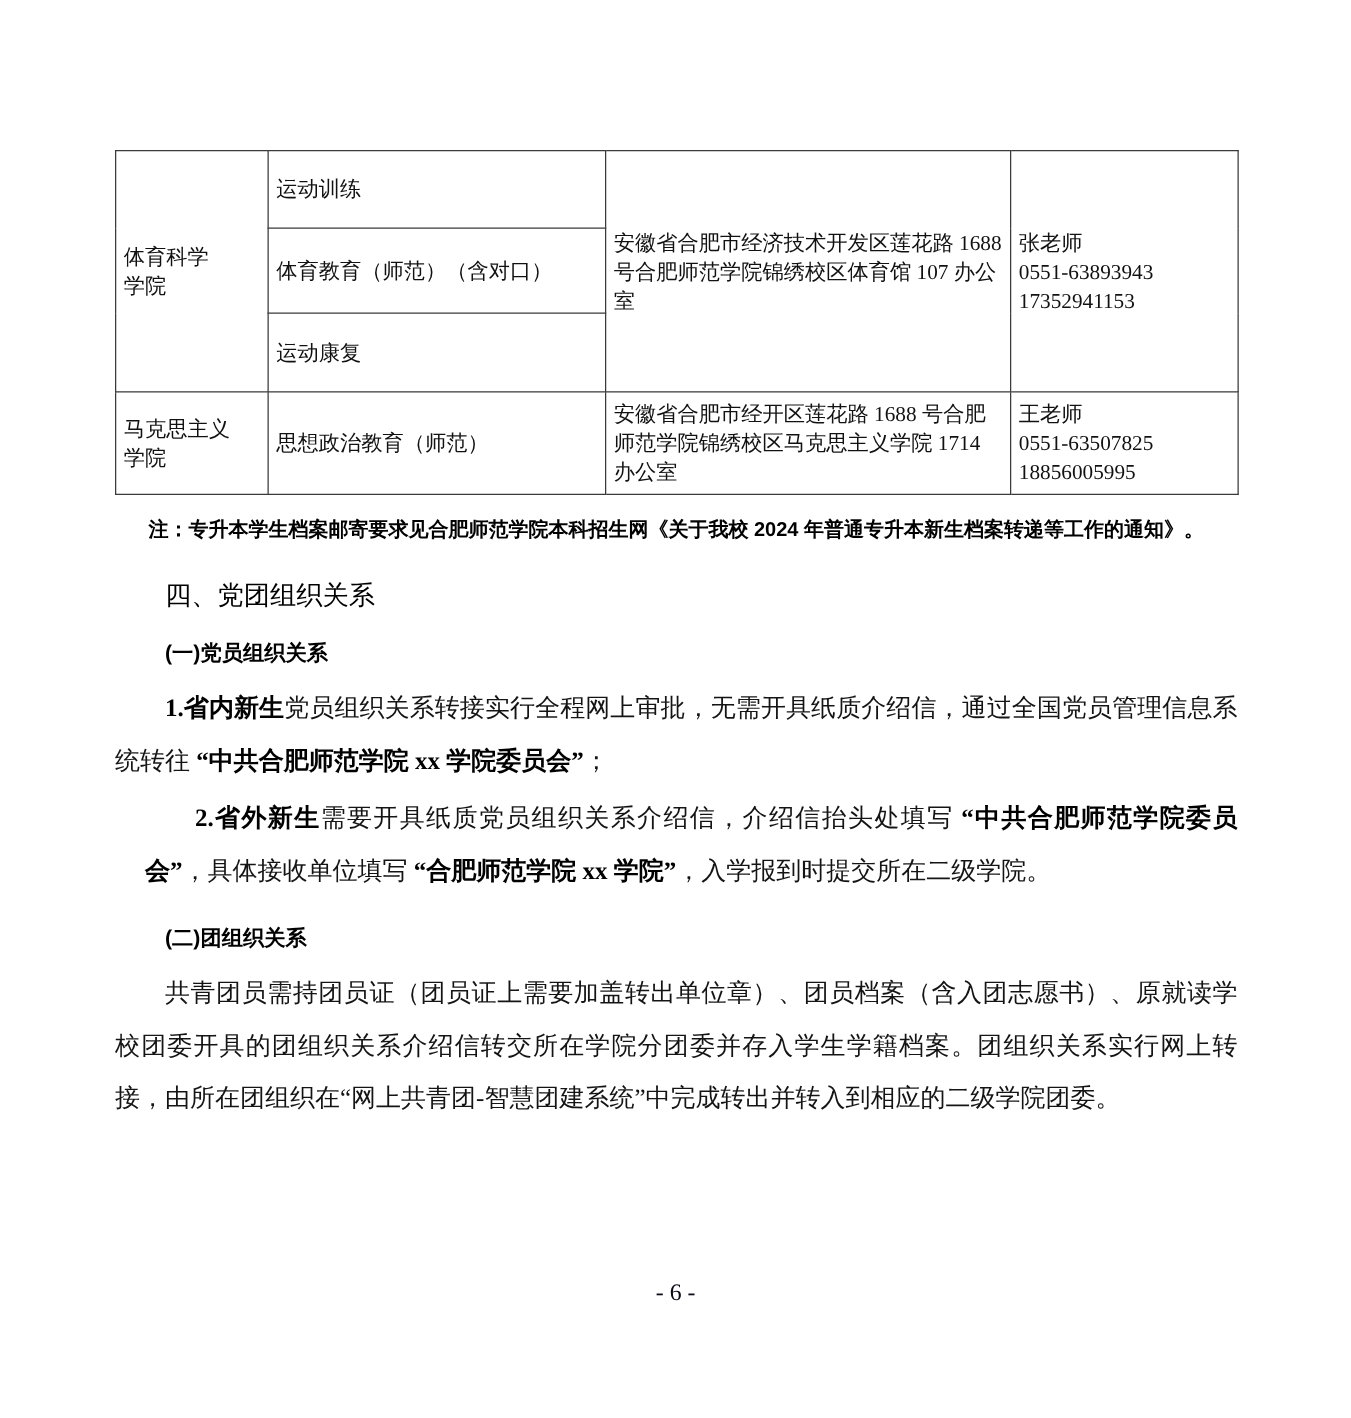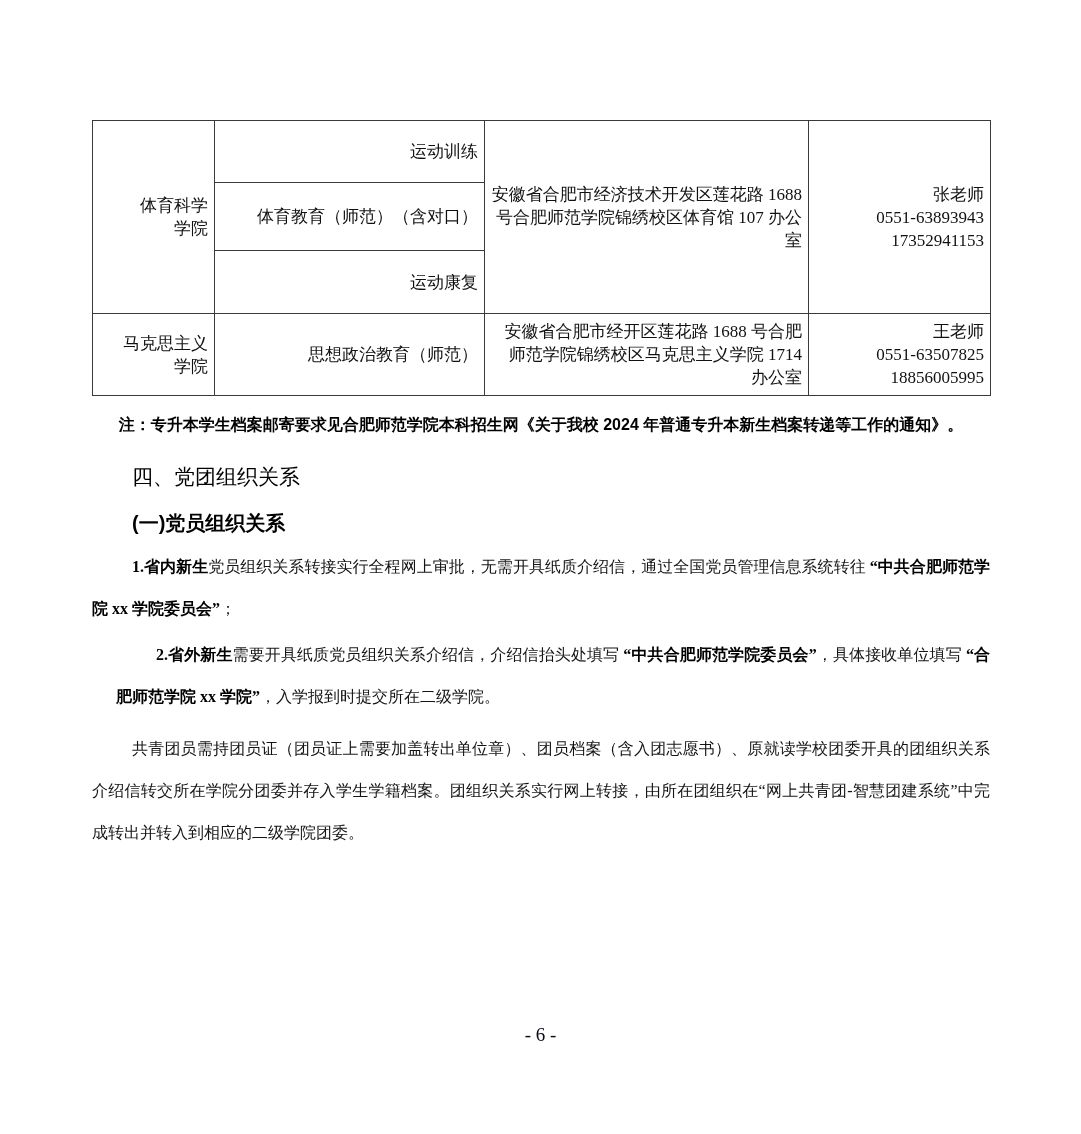--- a/index.html
+++ b/index.html
@@ -26,21 +26,21 @@
   
   table.info-table {
     border-collapse: collapse;
     table-layout: fixed;
     width: 898px;
   }
   table.info-table td {
     border: 1px solid #3a3a3a;
     font-size: 17px;
     line-height: 23px;
-    text-align: right;
+    text-align: left;
     vertical-align: middle;
     padding: 2px 6px;
     overflow: hidden;
   }
   .col-college { width: 122px; }
   .col-major   { width: 270px; }
   .col-address { width: 324px; }
   .col-contact { width: 182px; }
 
   tr.r1 { height: 62px; }
@@ -72,29 +72,29 @@
     font-family: "Liberation Sans", "DejaVu Sans", sans-serif;
     font-weight: 400;
     font-size: 21px;
     line-height: 26px;
     color: #000000;
   }
   .heading-sub {
     margin: 20px 0 0 40px;
     font-family: "Liberation Sans", "DejaVu Sans", sans-serif;
     font-weight: 700;
-    font-size: 20px;
+    font-size: 17px;
     line-height: 26px;
     color: #000000;
   }
 
   
   .para {
     margin: 10px 0 0 0;
-    font-size: 16px;
+    font-size: 20px;
     line-height: 42px;
     text-align: justify;
     text-indent: 40px;
     color: #141414;
   }
   .para.no-space { margin-top: 4px; margin-left: 24px; }
   .run-bold {
     font-weight: 700;
     color: #000000;
   }
@@ -158,19 +158,20 @@
     <div class="note">注：专升本学生档案邮寄要求见合肥师范学院本科招生网《关于我校 2024 年普通专升本新生档案转递等工作的通知》。</div>
 
     <div class="heading-main">四、党团组织关系</div>
 
     <div class="heading-sub">(一)党员组织关系</div>
 
     <p class="para"><span class="run-bold">1.省内新生</span><span>党员组织关系转接实行全程网上审批，无需开具纸质介绍信，通过全国党员管理信息系统转往 </span><span class="run-bold">“中共合肥师范学院 xx 学院委员会”</span><span>；</span></p>
 
     <p class="para no-space"><span class="run-bold">2.省外新生</span><span>需要开具纸质党员组织关系介绍信，介绍信抬头处填写 </span><span class="run-bold">“中共合肥师范学院委员会”</span><span>，具体接收单位填写 </span><span class="run-bold">“合肥师范学院 xx 学院”</span><span>，入学报到时提交所在二级学院。</span></p>
 
+    <div class="heading-sub">(二)团组织关系</div>
 
     <p class="para">共青团员需持团员证（团员证上需要加盖转出单位章）、团员档案（含入团志愿书）、原就读学校团委开具的团组织关系介绍信转交所在学院分团委并存入学生学籍档案。团组织关系实行网上转接，由所在团组织在“网上共青团-智慧团建系统”中完成转出并转入到相应的二级学院团委。</p>
 
   </div>
 
   <div class="page-number">- 6 -</div>
 </div>
 
 </body></html>

